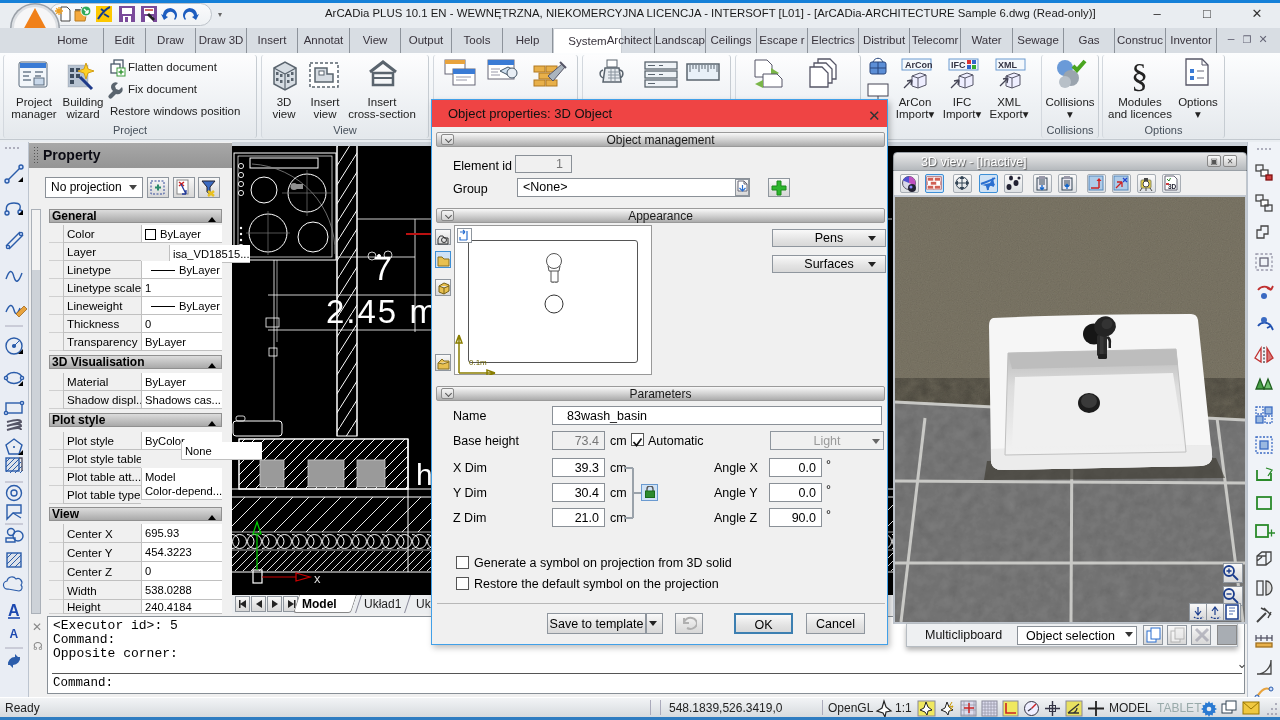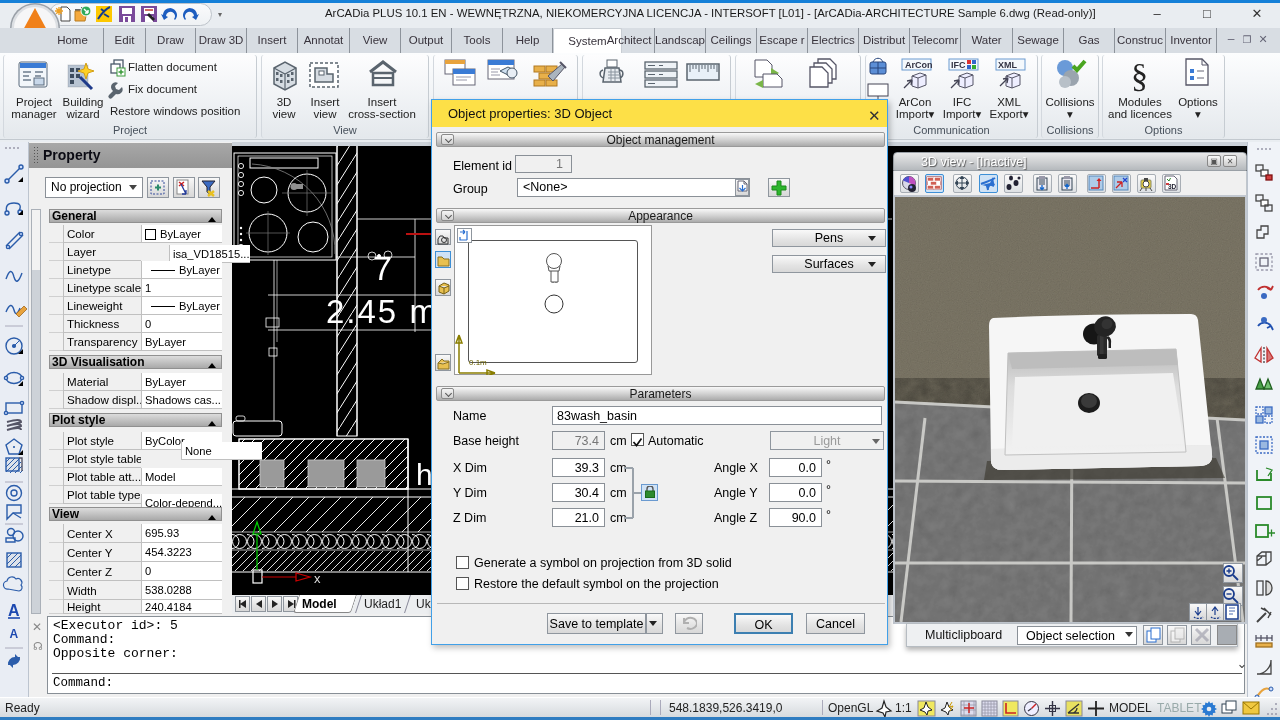--- a/index.html
+++ b/index.html
@@ -31,21 +31,21 @@
 .pgv{position:absolute;left:112px;width:81px;height:18px;background:#fff;border-left:1px solid #c0c0c0;border-bottom:1px solid #c0c0c0;font-size:11.2px;color:#000;line-height:18px;padding-left:3px;overflow:hidden;white-space:nowrap}
 .pgi{position:absolute;left:20px;width:14px;height:18px;background:#f0f0f0;border-bottom:1px solid #d0d0d0}
 
 #console{left:29px;top:614px;width:1218px;height:83px;background:#f0f0f0}
 #constext{left:18px;top:2px;width:1198px;height:78px;background:#fff;border:1px solid #888f96;font-family:"Liberation Mono",monospace;font-size:13px;color:#000;padding:2px 0 0 5px;line-height:14px}
 
 #status{left:0;top:697px;width:1280px;height:20px;background:linear-gradient(#f2f4f6,#d6dade);border-top:1px solid #fff;font-size:12px;color:#222}
 #bluebottom{left:0;top:717px;width:1280px;height:3px;background:#2e7cc1}
 
 #dialog{left:431px;top:99px;width:457px;height:546px;background:#f0f0f0;border:1px solid #41a0e8;box-shadow:2px 3px 6px rgba(0,0,0,.25);z-index:10}
-#dlgtitle{left:0;top:0;width:455px;height:27px;background:#fde047;font-size:13px;color:#111;line-height:27px;padding-left:16px}
+#dlgtitle{left:0;top:0;width:455px;height:27px;background:#ef4444;font-size:13px;color:#111;line-height:27px;padding-left:16px}
 .secbar{position:absolute;left:4px;width:449px;height:15px;border:1px solid #9a9a9a;border-radius:2px;background:linear-gradient(#f8f8f8,#cfcfcf 55%,#ababab);text-align:center;font-size:12px;color:#1a1a1a;line-height:14px}
 .secbtn{position:absolute;left:4px;top:1px;width:13px;height:11px;border:1px solid #8a8a8a;border-radius:2px;background:linear-gradient(#f4f4f4,#d2d2d2)}
 .secbtn::after{content:"";position:absolute;left:3.5px;top:2px;width:4px;height:4px;border:1.5px solid #555;border-top:none;border-left:none;transform:rotate(45deg)}
 .dlbl{position:absolute;font-size:12.5px;color:#000;white-space:nowrap}
 .dinput{position:absolute;background:#fff;border:1px solid #8a9097;font-size:12.5px;color:#000;line-height:16px}
 .dinput.dis{background:#f0f0f0;color:#777}
 .dbtn{position:absolute;background:linear-gradient(#f9f9f9,#e3e3e3 60%,#d8d8d8);border:1px solid #8f969e;font-size:12.5px;color:#000;text-align:center}
 .cb{position:absolute;width:13px;height:13px;background:#fff;border:1px solid #555}
 
 #pal3d{left:893px;top:147px;width:354px;height:500px}
@@ -145,23 +145,20 @@
 <div id="ribbon" class="ab">
  <div class="rgroup" style="left:3px;width:254px">
         <div class="rcap">Project</div>
       </div>
  <div class="rgroup" style="left:261px;width:168px">
         <div class="rcap">View</div>
       </div>
  <div class="rgroup" style="left:433px;width:145px"></div>
  <div class="rgroup" style="left:582px;width:149px"></div>
  <div class="rgroup" style="left:735px;width:126px"></div>
- <div class="rgroup" style="left:865px;width:173px">
-        <div class="rcap">Communication</div>
-      </div>
  <div class="rgroup" style="left:1041px;width:58px">
         <div class="rcap">Collisions</div>
       </div>
  <div class="rgroup" style="left:1102px;width:123px">
         <div class="rcap">Options</div>
       </div>
  <div class="rlabel" style="left:6px;top:43px;width:56px">Project<br>manager</div>
  <div class="rlabel" style="left:55px;top:43px;width:56px">Building<br>wizard</div>
  <div class="rsmalltxt" style="left:128px;top:8px">Flatten document</div>
  <div class="rsmalltxt" style="left:128px;top:30px">Fix document</div>
@@ -769,21 +766,21 @@
         <div class="pgl" style="top:290px;height:18px;line-height:18px">Plot style</div>
         <div class="pgv" style="top:290px;height:18px;line-height:18px;">ByColor</div>
         <div class="pgi" style="top:308px;height:18px"></div>
         <div class="pgl" style="top:308px;height:18px;line-height:18px">Plot style table</div>
         <div class="pgv" style="top:300px;height:18px;line-height:18px;margin-left:40px;">None</div>
         <div class="pgi" style="top:326px;height:18px"></div>
         <div class="pgl" style="top:326px;height:18px;line-height:18px">Plot table att...</div>
         <div class="pgv" style="top:326px;height:18px;line-height:18px;">Model</div>
         <div class="pgi" style="top:344px;height:18px"></div>
         <div class="pgl" style="top:344px;height:18px;line-height:18px">Plot table type</div>
-        <div class="pgv" style="top:352px;height:18px;line-height:18px;">Color-depend...</div>
+        <div class="pgv" style="top:340px;height:18px;line-height:18px;">Color-depend...</div>
         <div class="pgh" style="top:365px">View<span style="position:absolute;right:5px;top:3px;width:0;height:0;border:4px solid transparent;border-bottom:5px solid #000"></span></div>
         <div class="pgi" style="top:382px;height:19px"></div>
         <div class="pgl" style="top:382px;height:19px;line-height:19px">Center X</div>
         <div class="pgv" style="top:382px;height:19px;line-height:19px;">695.93</div>
         <div class="pgi" style="top:401px;height:19px"></div>
         <div class="pgl" style="top:401px;height:19px;line-height:19px">Center Y</div>
         <div class="pgv" style="top:401px;height:19px;line-height:19px;">454.3223</div>
         <div class="pgi" style="top:420px;height:19px"></div>
         <div class="pgl" style="top:420px;height:19px;line-height:19px">Center Z</div>
         <div class="pgv" style="top:420px;height:19px;line-height:19px;">0</div>
@@ -1060,21 +1057,21 @@
         </g>
   <text x="15" y="140" font-size="8" fill="#6b6200">0.1m</text>
  </svg>
  <div class="dbtn" style="left:340px;top:129px;width:114px;height:18px;line-height:16px">Pens</div>
  <div class="dbtn" style="left:340px;top:155px;width:114px;height:18px;line-height:16px">Surfaces</div>
  <div class="ab" style="left:436px;top:136px;width:0;height:0;border:4px solid transparent;border-top:5px solid #222"></div>
  <div class="ab" style="left:436px;top:162px;width:0;height:0;border:4px solid transparent;border-top:5px solid #222"></div>
 
  <div class="secbar" style="top:286px"><div class="secbtn"></div>Parameters</div>
  <div class="dlbl" style="left:21px;top:309px">Name</div>
- <div class="dinput" style="left:120px;top:306px;width:330px;height:19px;padding-left:4px;line-height:18px">83wash_basin</div>
+ <div class="dinput" style="left:120px;top:306px;width:330px;height:19px;padding-left:14px;line-height:18px">83wash_basin</div>
  <div class="dlbl" style="left:21px;top:334px">Base height</div>
  <div class="dinput dis" style="left:120px;top:331px;width:53px;height:19px;text-align:right;padding-right:5px;line-height:18px">73.4</div>
  <div class="dlbl" style="left:178px;top:334px">cm</div>
  <div class="cb" style="left:199px;top:333px"><svg width="11" height="11" viewBox="0 0 11 11">
           <path d="M1.5 5 L4.5 8.5 L9.5 1.5" fill="none" stroke="#111" stroke-width="1.7"></path>
         </svg></div>
  <div class="dlbl" style="left:216px;top:334px">Automatic</div>
  <div class="dbtn" style="left:338px;top:331px;width:114px;height:19px;background:#f0f0f0;color:#9a9a9a;line-height:18px">Light</div>
 
  <div class="dlbl" style="left:21px;top:361px">X Dim</div>

